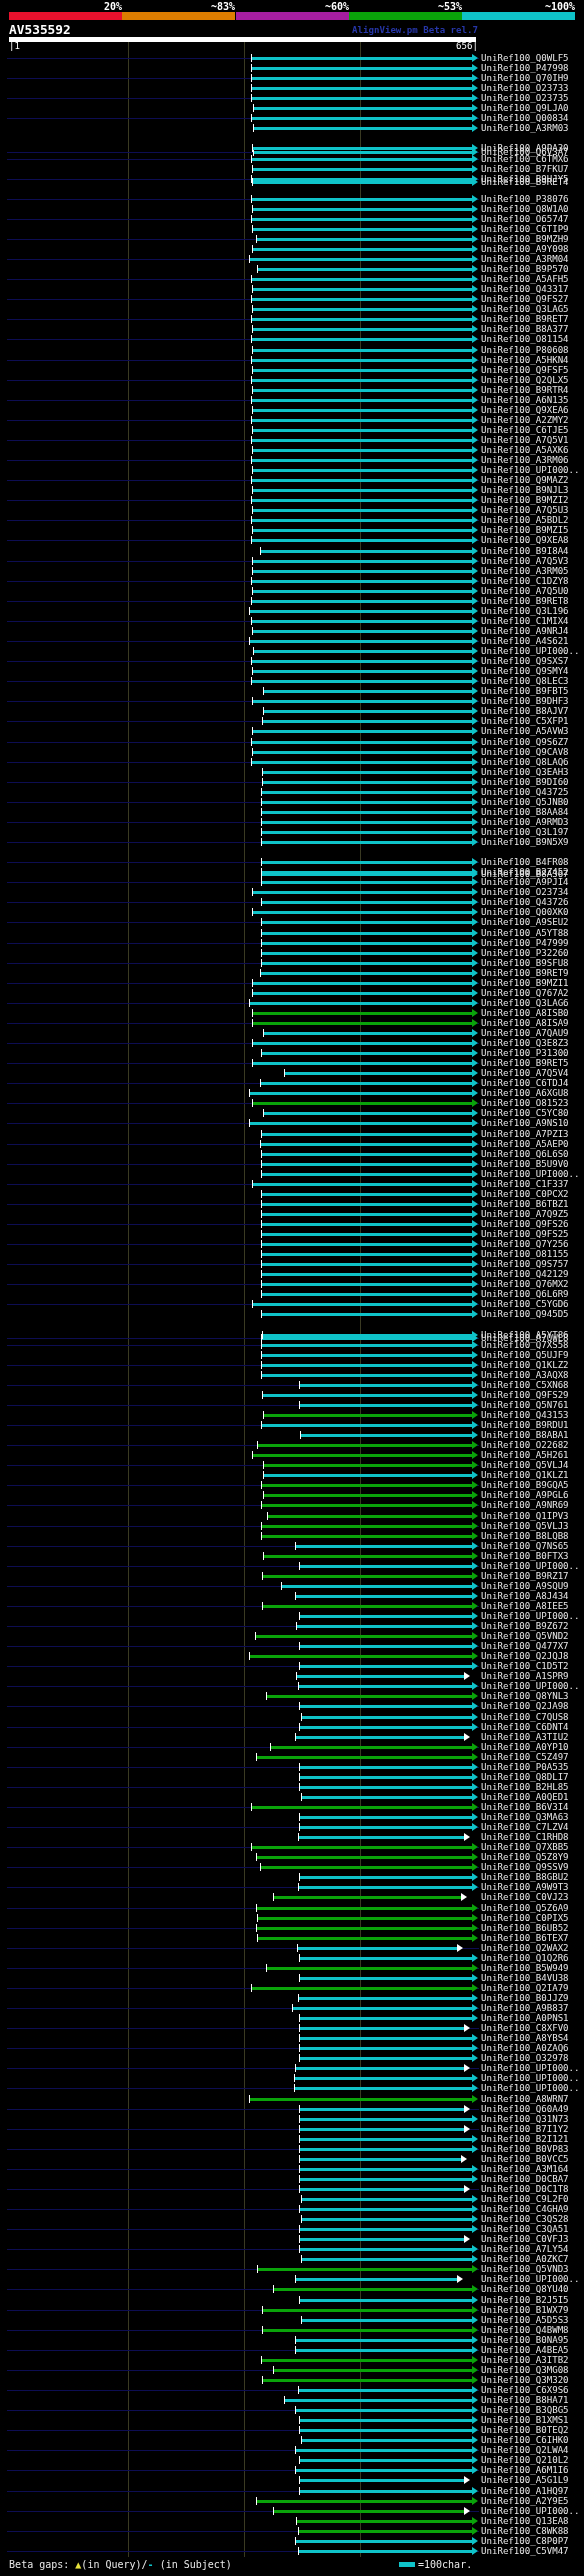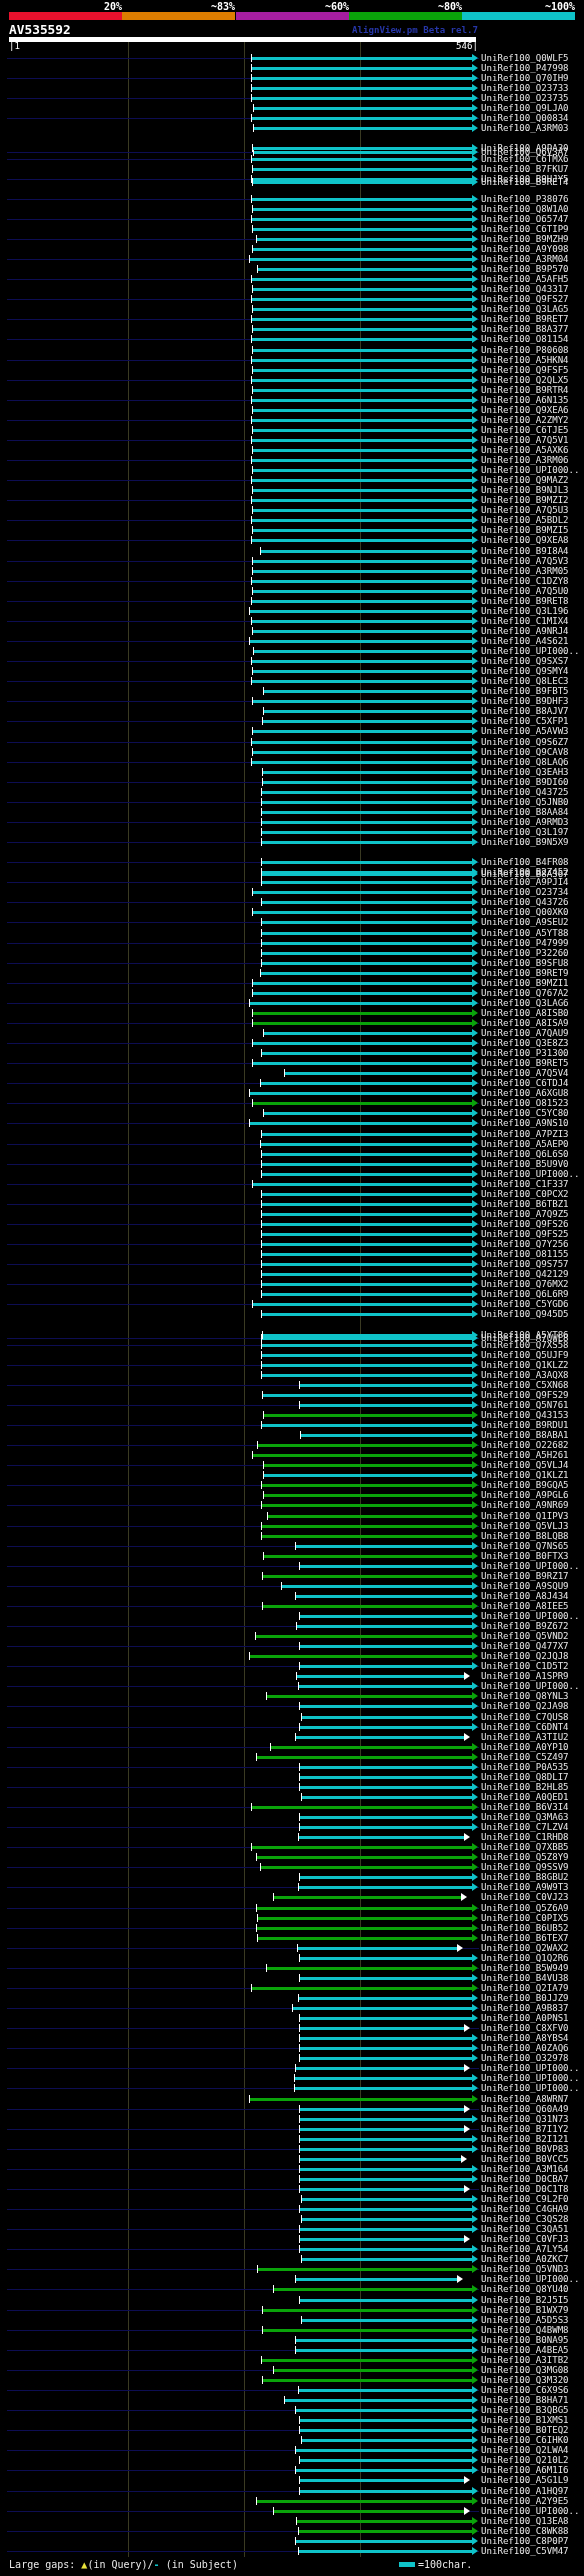--- a/index.html
+++ b/index.html
@@ -32,30 +32,30 @@
 <body>
 
 <div id="app">
   <div id="scale">
       <div class="pct" style="left: 9.1px;">20%</div>
       <div class="seg" style="left: 9.1px; background: rgb(232, 17, 45);"></div>
       <div class="pct" style="left: 122px;">~83%</div>
       <div class="seg" style="left: 122px; background: rgb(221, 125, 0);"></div>
       <div class="pct" style="left: 236px;">~60%</div>
       <div class="seg" style="left: 236px; background: rgb(166, 30, 160);"></div>
-      <div class="pct" style="left: 349px;">~80%</div>
+      <div class="pct" style="left: 349px;">~53%</div>
       <div class="seg" style="left: 349px; background: rgb(10, 163, 10);"></div>
       <div class="pct" style="left: 462px;">~100%</div>
       <div class="seg" style="left: 462px; background: rgb(15, 195, 201);"></div>
     </div>
   <div class="title">AV535592</div>
   <div class="version">AlignView.pm Beta rel.7</div>
   <div class="qbar"></div>
   <div class="ruler-l">|1</div>
-  <div class="ruler-r">546|</div>
+  <div class="ruler-r">656|</div>
   <div id="gridlines">
       <div class="grid" style="left: 128px;"></div>
       <div class="grid" style="left: 244px;"></div>
       <div class="grid" style="left: 360px;"></div>
     </div>
   <div id="hits">
       <div class="row" style="top: 53px;">
         <div class="qline"></div>
         <div class="bar" style="left: 251px; width: 221px; background: rgb(15, 195, 201);"></div>
         <div class="tick" style="left: 251px;"></div>
@@ -1668,17 +1668,17 @@
         <div class="lbl">UniRef100_C8P0P7</div>
       </div>
       <div class="row" style="top: 2546px;">
         <div class="qline"></div>
         <div class="bar" style="left: 298px; width: 175px; background: rgb(15, 195, 201);"></div>
         <div class="tick" style="left: 298px;"></div>
         <div class="arr" style="left: 472px; border-left-color: rgb(15, 195, 201);"></div>
         <div class="lbl">UniRef100_C5VM47</div>
       </div>
     </div>
-  <div class="footer"><span>Large gaps: </span><span class="fy">▲</span><span>(in Query)/</span><span class="fc">-</span><span> (in Subject)</span></div>
+  <div class="footer"><span>Beta gaps: </span><span class="fy">▲</span><span>(in Query)/</span><span class="fc">-</span><span> (in Subject)</span></div>
   <div class="swatch"></div>
   <div class="legend-txt">=100char.</div>
 </div>
 
 
 </body></html>

